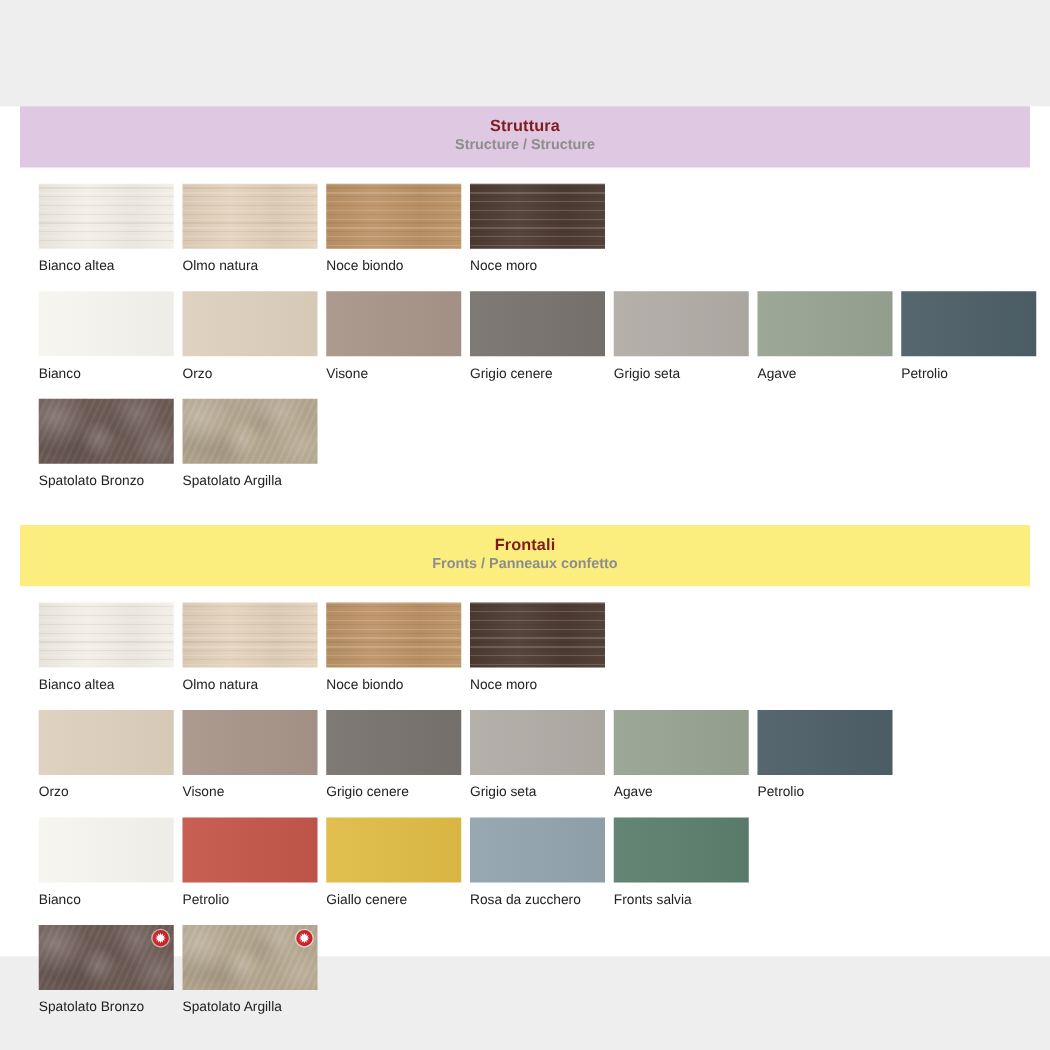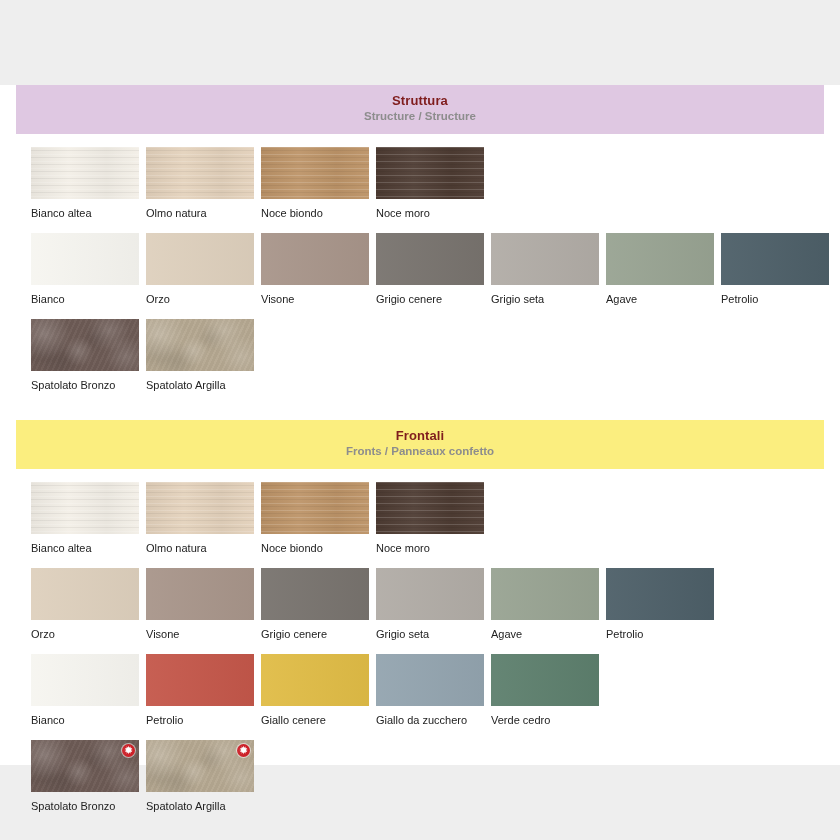--- a/index.html
+++ b/index.html
@@ -271,25 +271,25 @@
           <div class="swatch-cell">
             <div class="swatch solid" style="background: rgb(196, 87, 74);"></div>
             <div class="swatch-label">Petrolio</div>
           </div>
           <div class="swatch-cell">
             <div class="swatch solid" style="background: rgb(224, 188, 70);"></div>
             <div class="swatch-label">Giallo cenere</div>
           </div>
           <div class="swatch-cell">
             <div class="swatch solid" style="background: rgb(147, 164, 175);"></div>
-            <div class="swatch-label">Giallo da zucchero</div>
+            <div class="swatch-label">Rosa da zucchero</div>
           </div>
           <div class="swatch-cell">
             <div class="swatch solid" style="background: rgb(93, 127, 109);"></div>
-            <div class="swatch-label">Verde cedro</div>
+            <div class="swatch-label">Fronts salvia</div>
           </div>
         </div>
         <div class="row">
           <div class="swatch-cell">
             <div class="swatch plaster" style="background: rgb(109, 91, 85);">
               <div class="badge">✹</div>
             </div>
             <div class="swatch-label">Spatolato Bronzo</div>
           </div>
           <div class="swatch-cell">

